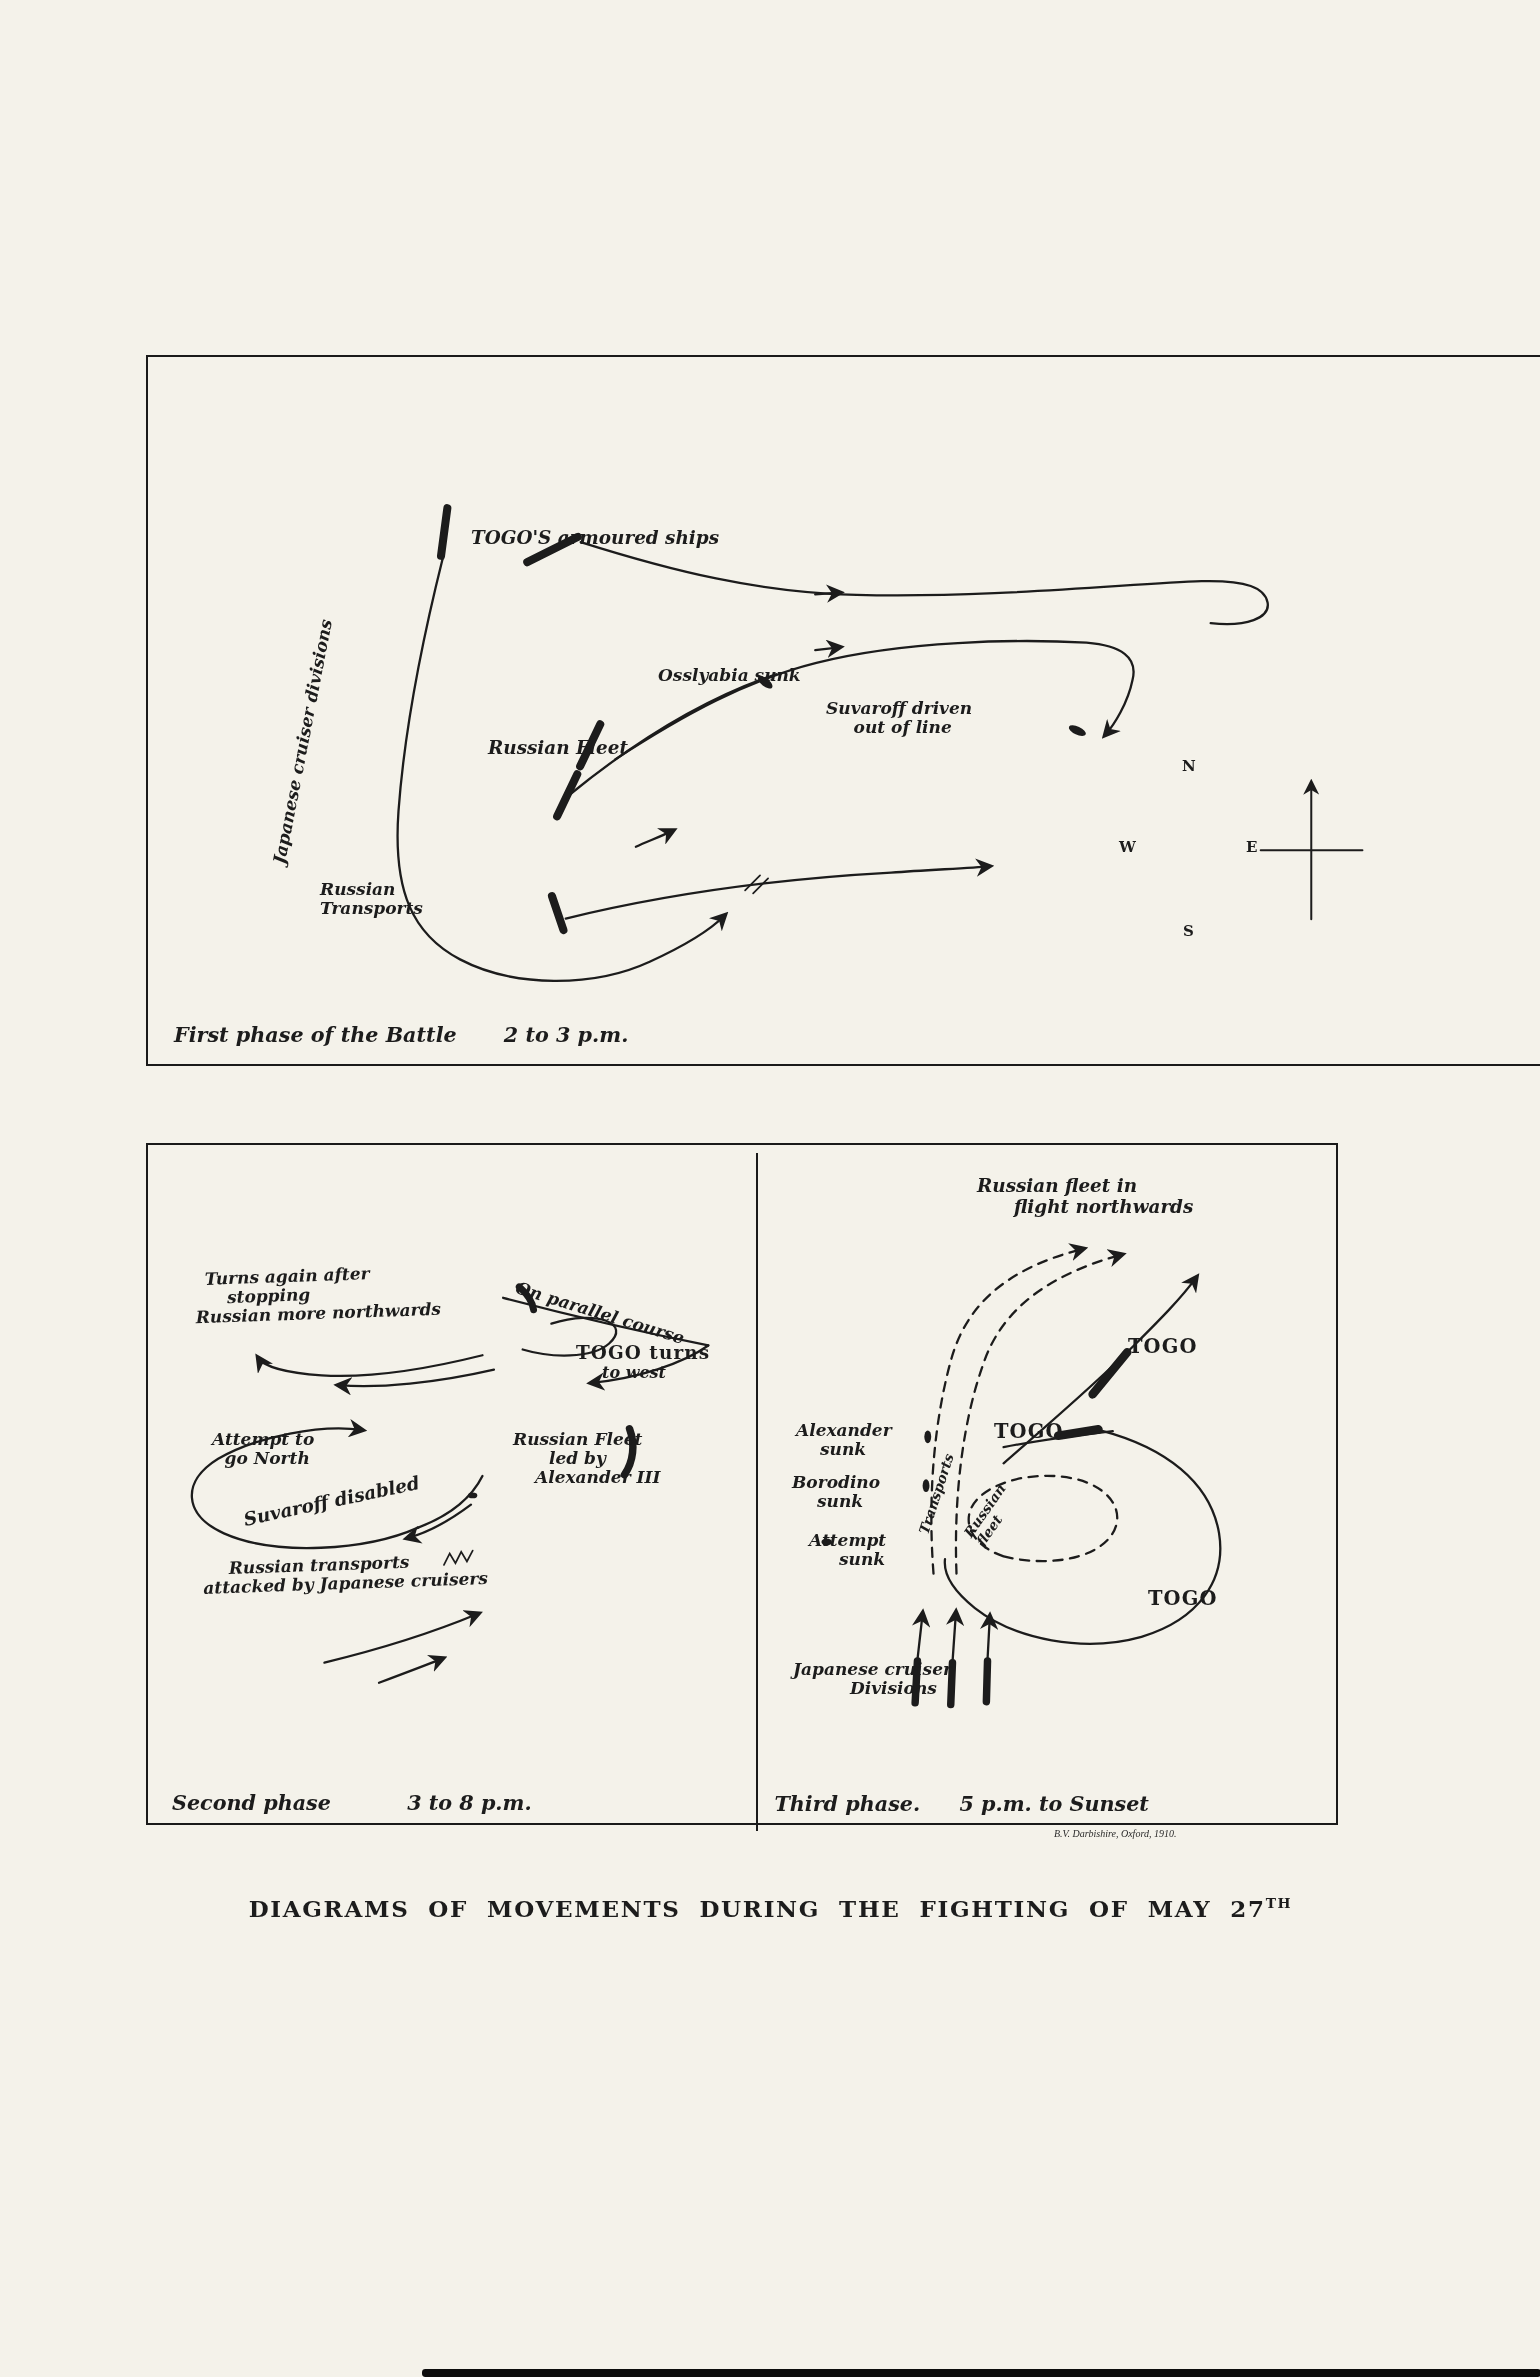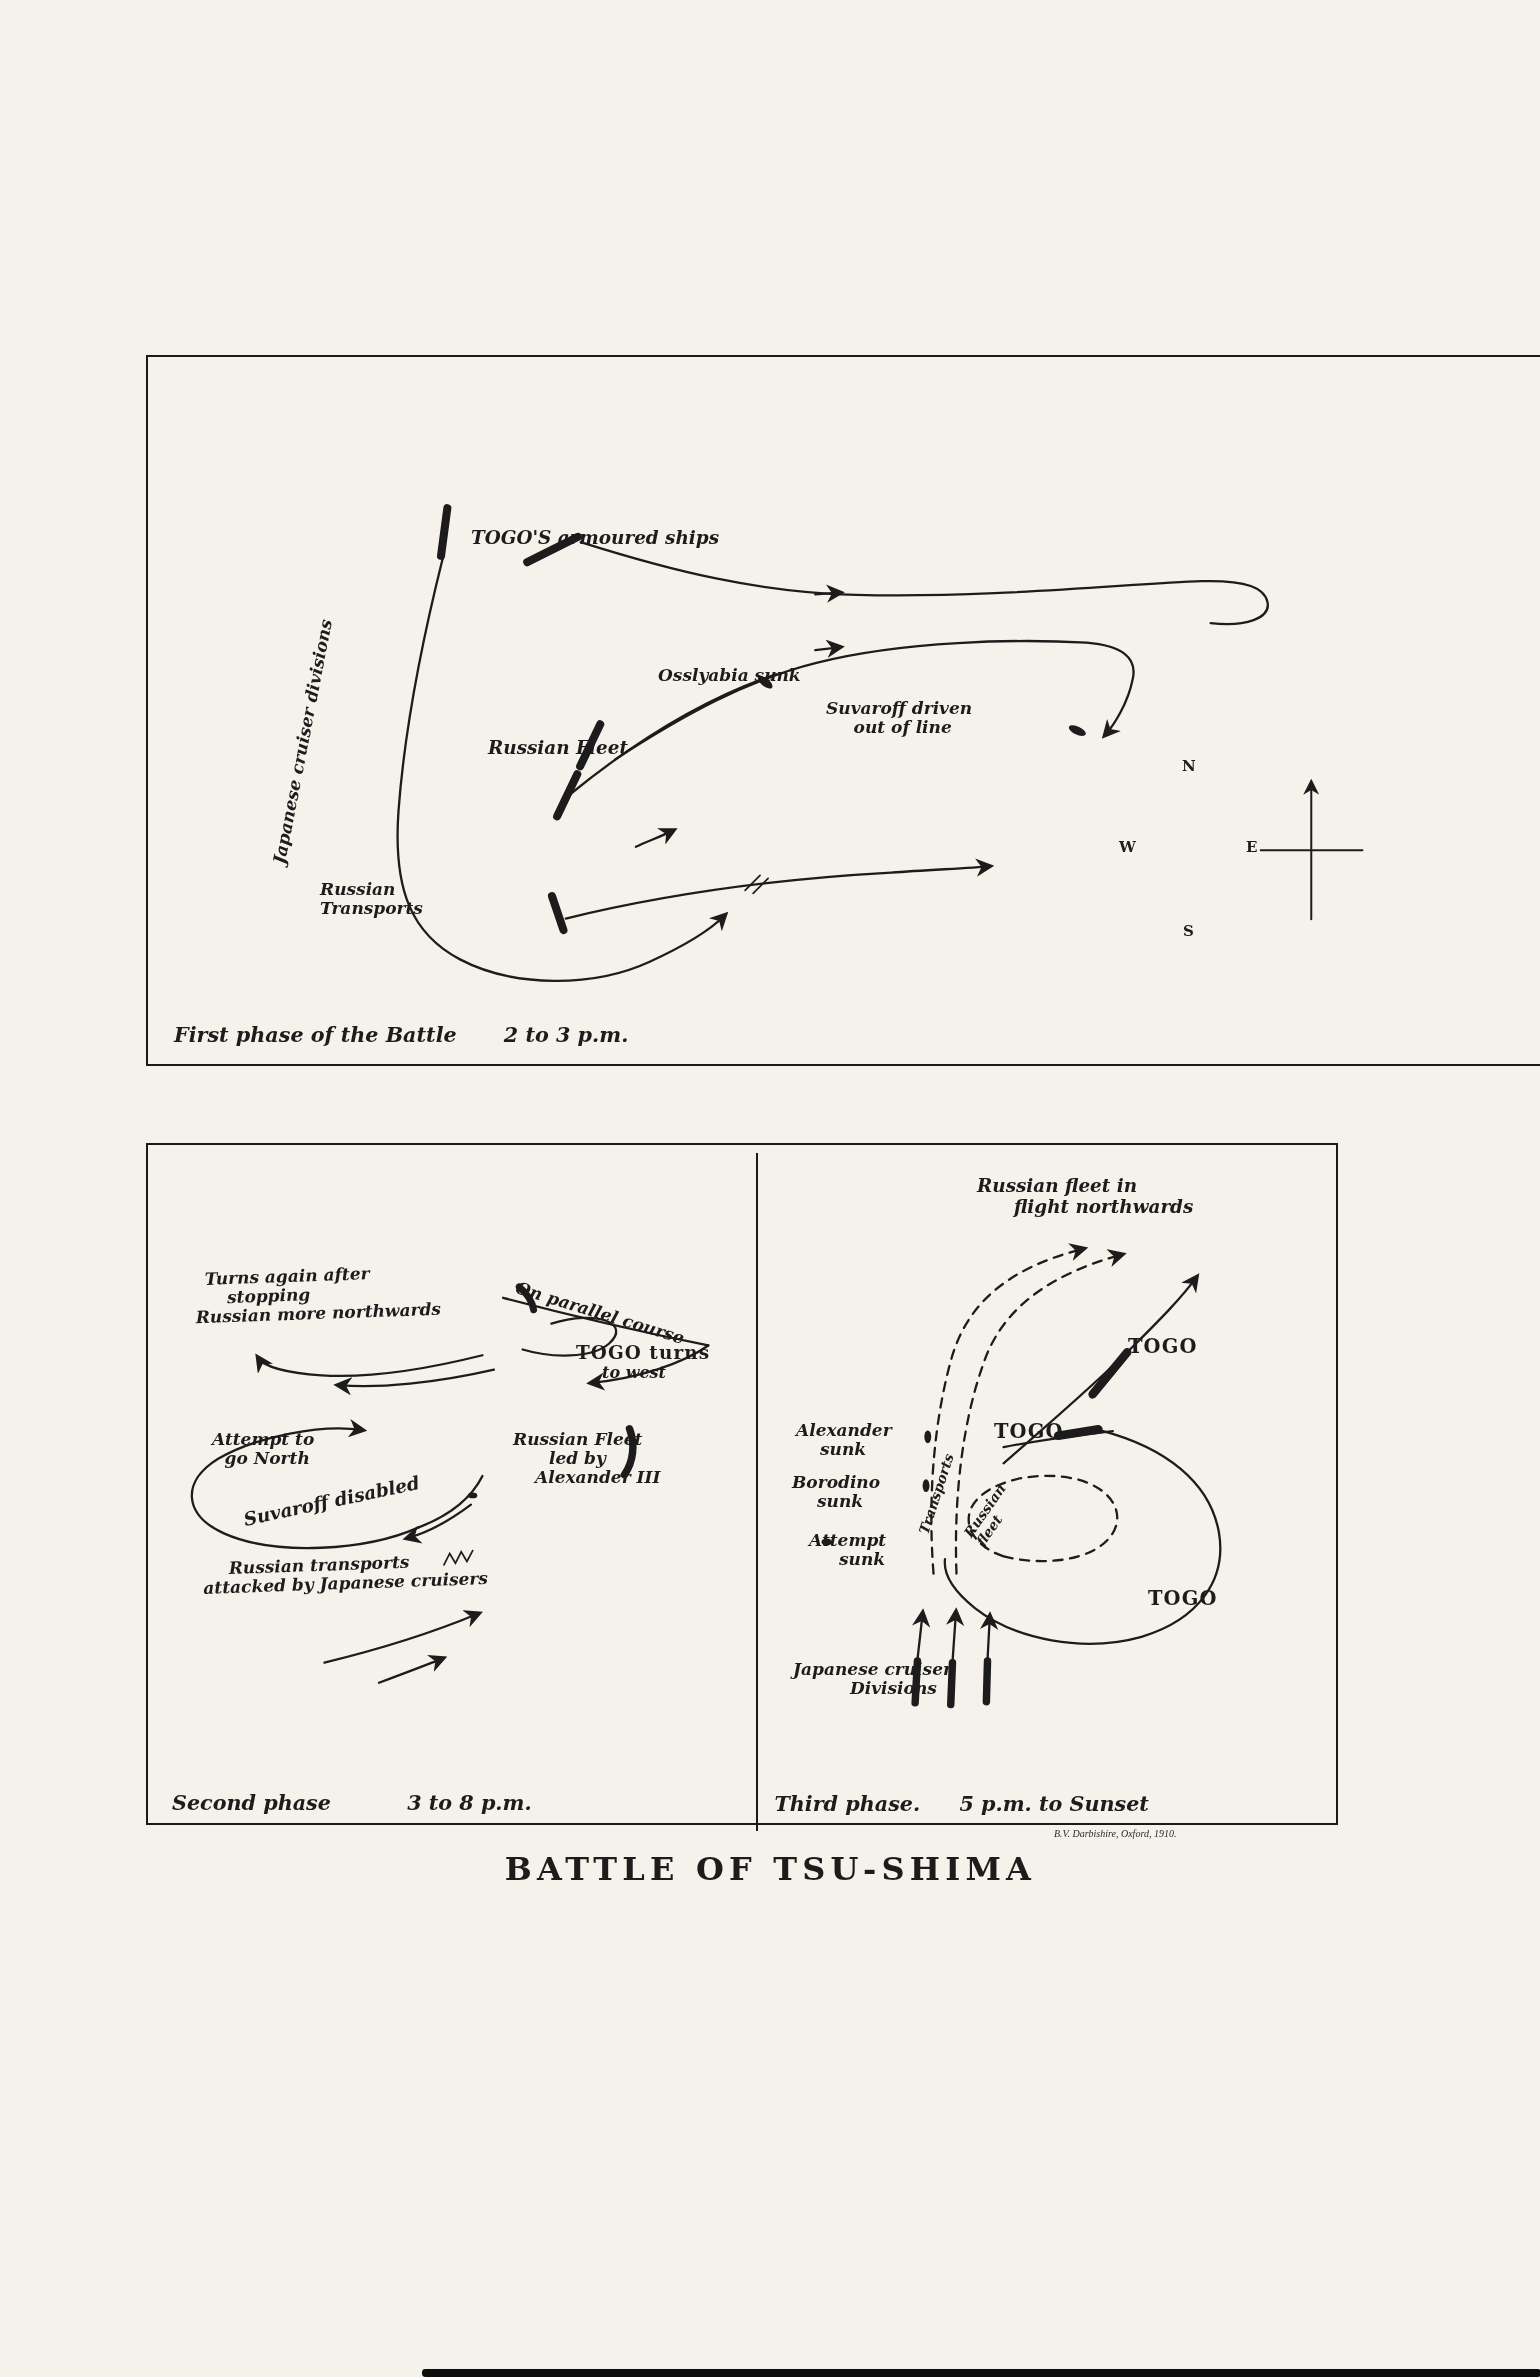--- a/index.html
+++ b/index.html
@@ -207,20 +207,20 @@
       </div>
       <div class="lbl script caption" style="left:14.4px;bottom:15px;">
         <span>Third phase.</span>
         <span class="time" style="margin-left:32px;">5 p.m. to Sunset</span>
       </div>
     </div>
   </div>
 
   <div class="imprint" style="left:1054px;top:1828px;">B.V. Darbishire, Oxford, 1910.</div>
 
-  <div class="title-block" style="top:1850px;">
-    <div class="main-title">BATTLE OF TSU-SHIMA</div>
+  <div class="title-block" style="top:1895px;">
+    <div class="sub-title"><span>DIAGRAMS OF MOVEMENTS DURING THE FIGHTING OF MAY 27</span><sup>TH</sup></div>
   </div>
 
   <div class="artifact" style="left:422px;top:2369px;width:1119px;height:8px;"></div>
 
 </div>
 
 
 </body></html>

